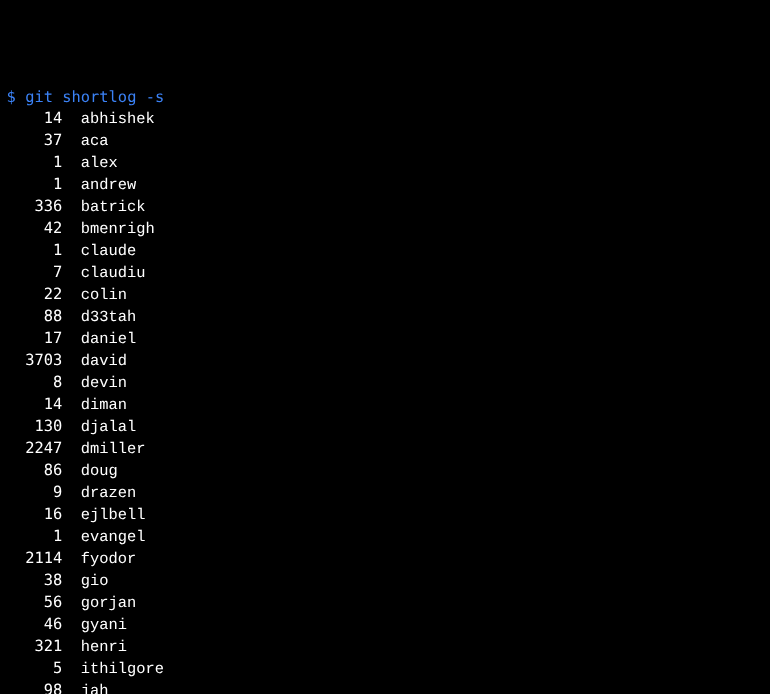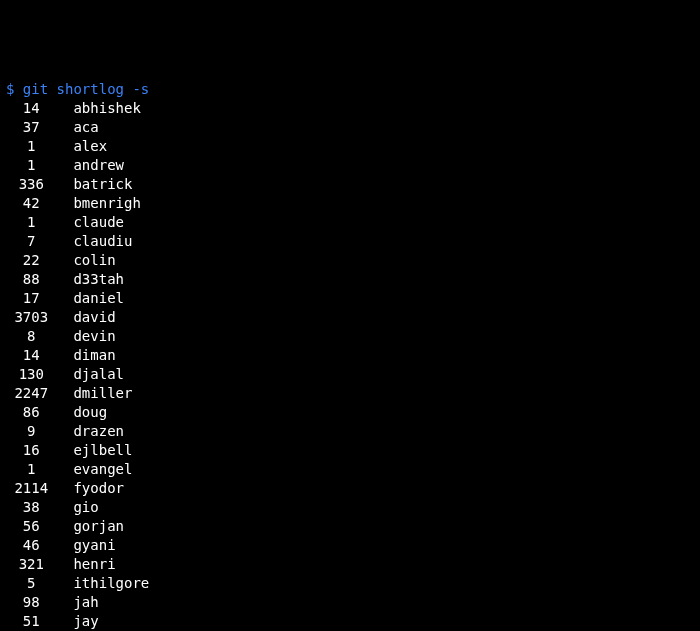--- a/index.html
+++ b/index.html
@@ -18,24 +18,25 @@
     }
     .prompt {
       color: #3b82f6;
     }
     .entry {
       display: block;
     }
     .count {
       display: inline-block;
       width: 6ch;
-      text-align: center;
+      text-align: right;
     }
     .name {
       display: inline-block;
+      font-family: Liberation Mono, monospace;
     }
   </style>
 </head>
 <body>
 
 
 
 <div><span class="prompt">$ git shortlog -s</span>
 <div id="entries"><span class="entry"><span class="count">14</span>  <span class="name">abhishek</span></span><span class="entry"><span class="count">37</span>  <span class="name">aca</span></span><span class="entry"><span class="count">1</span>  <span class="name">alex</span></span><span class="entry"><span class="count">1</span>  <span class="name">andrew</span></span><span class="entry"><span class="count">336</span>  <span class="name">batrick</span></span><span class="entry"><span class="count">42</span>  <span class="name">bmenrigh</span></span><span class="entry"><span class="count">1</span>  <span class="name">claude</span></span><span class="entry"><span class="count">7</span>  <span class="name">claudiu</span></span><span class="entry"><span class="count">22</span>  <span class="name">colin</span></span><span class="entry"><span class="count">88</span>  <span class="name">d33tah</span></span><span class="entry"><span class="count">17</span>  <span class="name">daniel</span></span><span class="entry"><span class="count">3703</span>  <span class="name">david</span></span><span class="entry"><span class="count">8</span>  <span class="name">devin</span></span><span class="entry"><span class="count">14</span>  <span class="name">diman</span></span><span class="entry"><span class="count">130</span>  <span class="name">djalal</span></span><span class="entry"><span class="count">2247</span>  <span class="name">dmiller</span></span><span class="entry"><span class="count">86</span>  <span class="name">doug</span></span><span class="entry"><span class="count">9</span>  <span class="name">drazen</span></span><span class="entry"><span class="count">16</span>  <span class="name">ejlbell</span></span><span class="entry"><span class="count">1</span>  <span class="name">evangel</span></span><span class="entry"><span class="count">2114</span>  <span class="name">fyodor</span></span><span class="entry"><span class="count">38</span>  <span class="name">gio</span></span><span class="entry"><span class="count">56</span>  <span class="name">gorjan</span></span><span class="entry"><span class="count">46</span>  <span class="name">gyani</span></span><span class="entry"><span class="count">321</span>  <span class="name">henri</span></span><span class="entry"><span class="count">5</span>  <span class="name">ithilgore</span></span><span class="entry"><span class="count">98</span>  <span class="name">jah</span></span><span class="entry"><span class="count">51</span>  <span class="name">jay</span></span></div></div>
 

